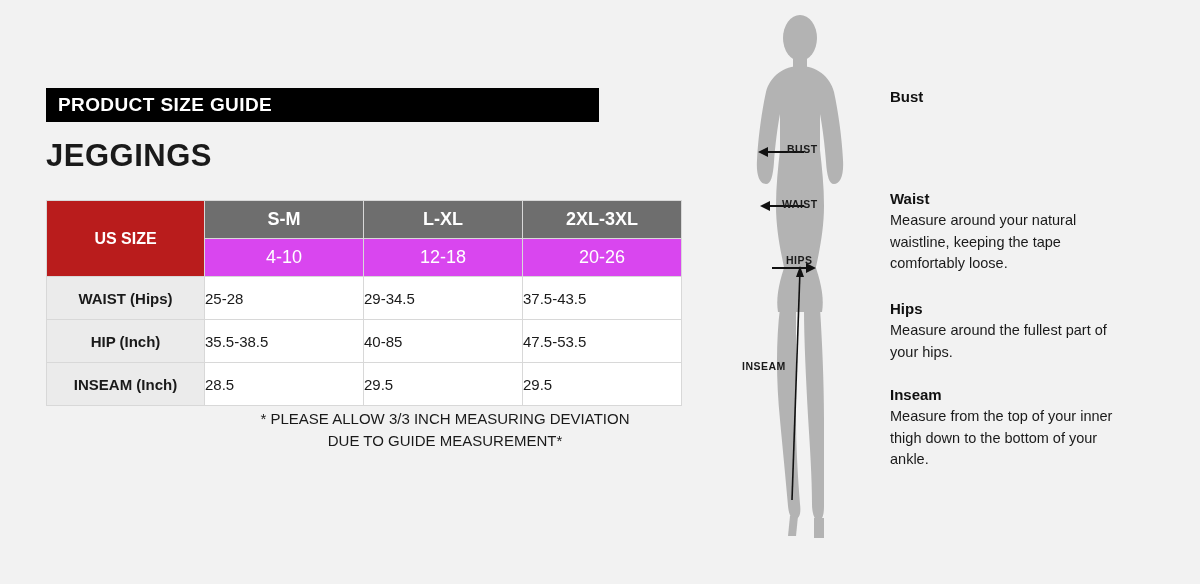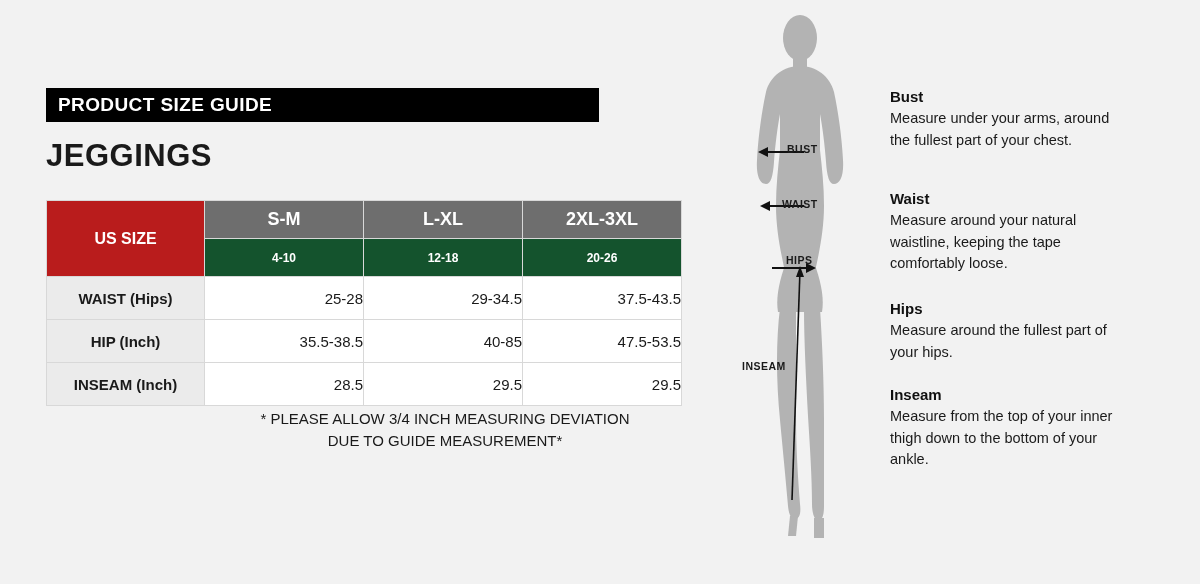--- a/index.html
+++ b/index.html
@@ -82,42 +82,42 @@
   .size-head {
     background: #6e6e6e;
     color: #ffffff;
     font-size: 18px;
     font-weight: bold;
     text-align: center;
     height: 37px;
     border: 1px solid #868686;
   }
   .size-sub {
-    background: #14532d;
+    background: #d946ef;
     color: #ffffff;
-    font-size: 12px;
-    font-weight: bold;
+    font-size: 18px;
+    font-weight: normal;
     text-align: center;
     height: 37px;
     border: 1px solid #7a7a7a;
   }
   .row-label {
     background: #ebebeb;
     color: #1a1a1a;
     font-size: 15px;
     font-weight: bold;
     text-align: center;
     height: 42px;
     border: 1px solid #d5d5d5;
   }
   .row-value {
     background: #ffffff;
     color: #1a1a1a;
     font-size: 15px;
-    text-align: right;
+    text-align: left;
     height: 42px;
     border: 1px solid #e0e0e0;
   }
 
   .note {
     position: absolute;
     left: 205px;
     top: 408px;
     width: 480px;
     text-align: center;
@@ -212,21 +212,21 @@
       <tr>
         <td class="row-label">INSEAM (Inch)</td>
         <td class="row-value">28.5</td>
         <td class="row-value">29.5</td>
         <td class="row-value">29.5</td>
       </tr>
     </tbody>
   </table>
 
   <div class="note">
-    <div>* PLEASE ALLOW 3/4 INCH MEASURING DEVIATION</div>
+    <div>* PLEASE ALLOW 3/3 INCH MEASURING DEVIATION</div>
     <div>DUE TO GUIDE MEASUREMENT*</div>
   </div>
 </div>
 
 <div class="figure-area">
   <svg width="200" height="584" viewBox="0 0 200 584">
 
     <ellipse cx="100" cy="38" rx="17" ry="23" fill="#b3b3b3"></ellipse>
 
     <rect x="93" y="56" width="14" height="14" fill="#b3b3b3"></rect>
@@ -278,21 +278,20 @@
 
   <span class="fig-label" style="left:87px; top:143px;">BUST</span>
   <span class="fig-label" style="left:82px; top:198px;">WAIST</span>
   <span class="fig-label" style="left:86px; top:254px;">HIPS</span>
   <span class="fig-label" style="left:42px; top:360px;">INSEAM</span>
 </div>
 
 <div class="desc-area">
   <div class="desc-block" style="top:88px;">
     <p class="desc-title">Bust</p>
-    <p class="desc-body">Measure under your arms, around the fullest part of your chest.</p>
   </div>
   <div class="desc-block" style="top:190px;">
     <p class="desc-title">Waist</p>
     <p class="desc-body">Measure around your natural waistline, keeping the tape comfortably loose.</p>
   </div>
   <div class="desc-block" style="top:300px;">
     <p class="desc-title">Hips</p>
     <p class="desc-body">Measure around the fullest part of your hips.</p>
   </div>
   <div class="desc-block" style="top:386px;">

